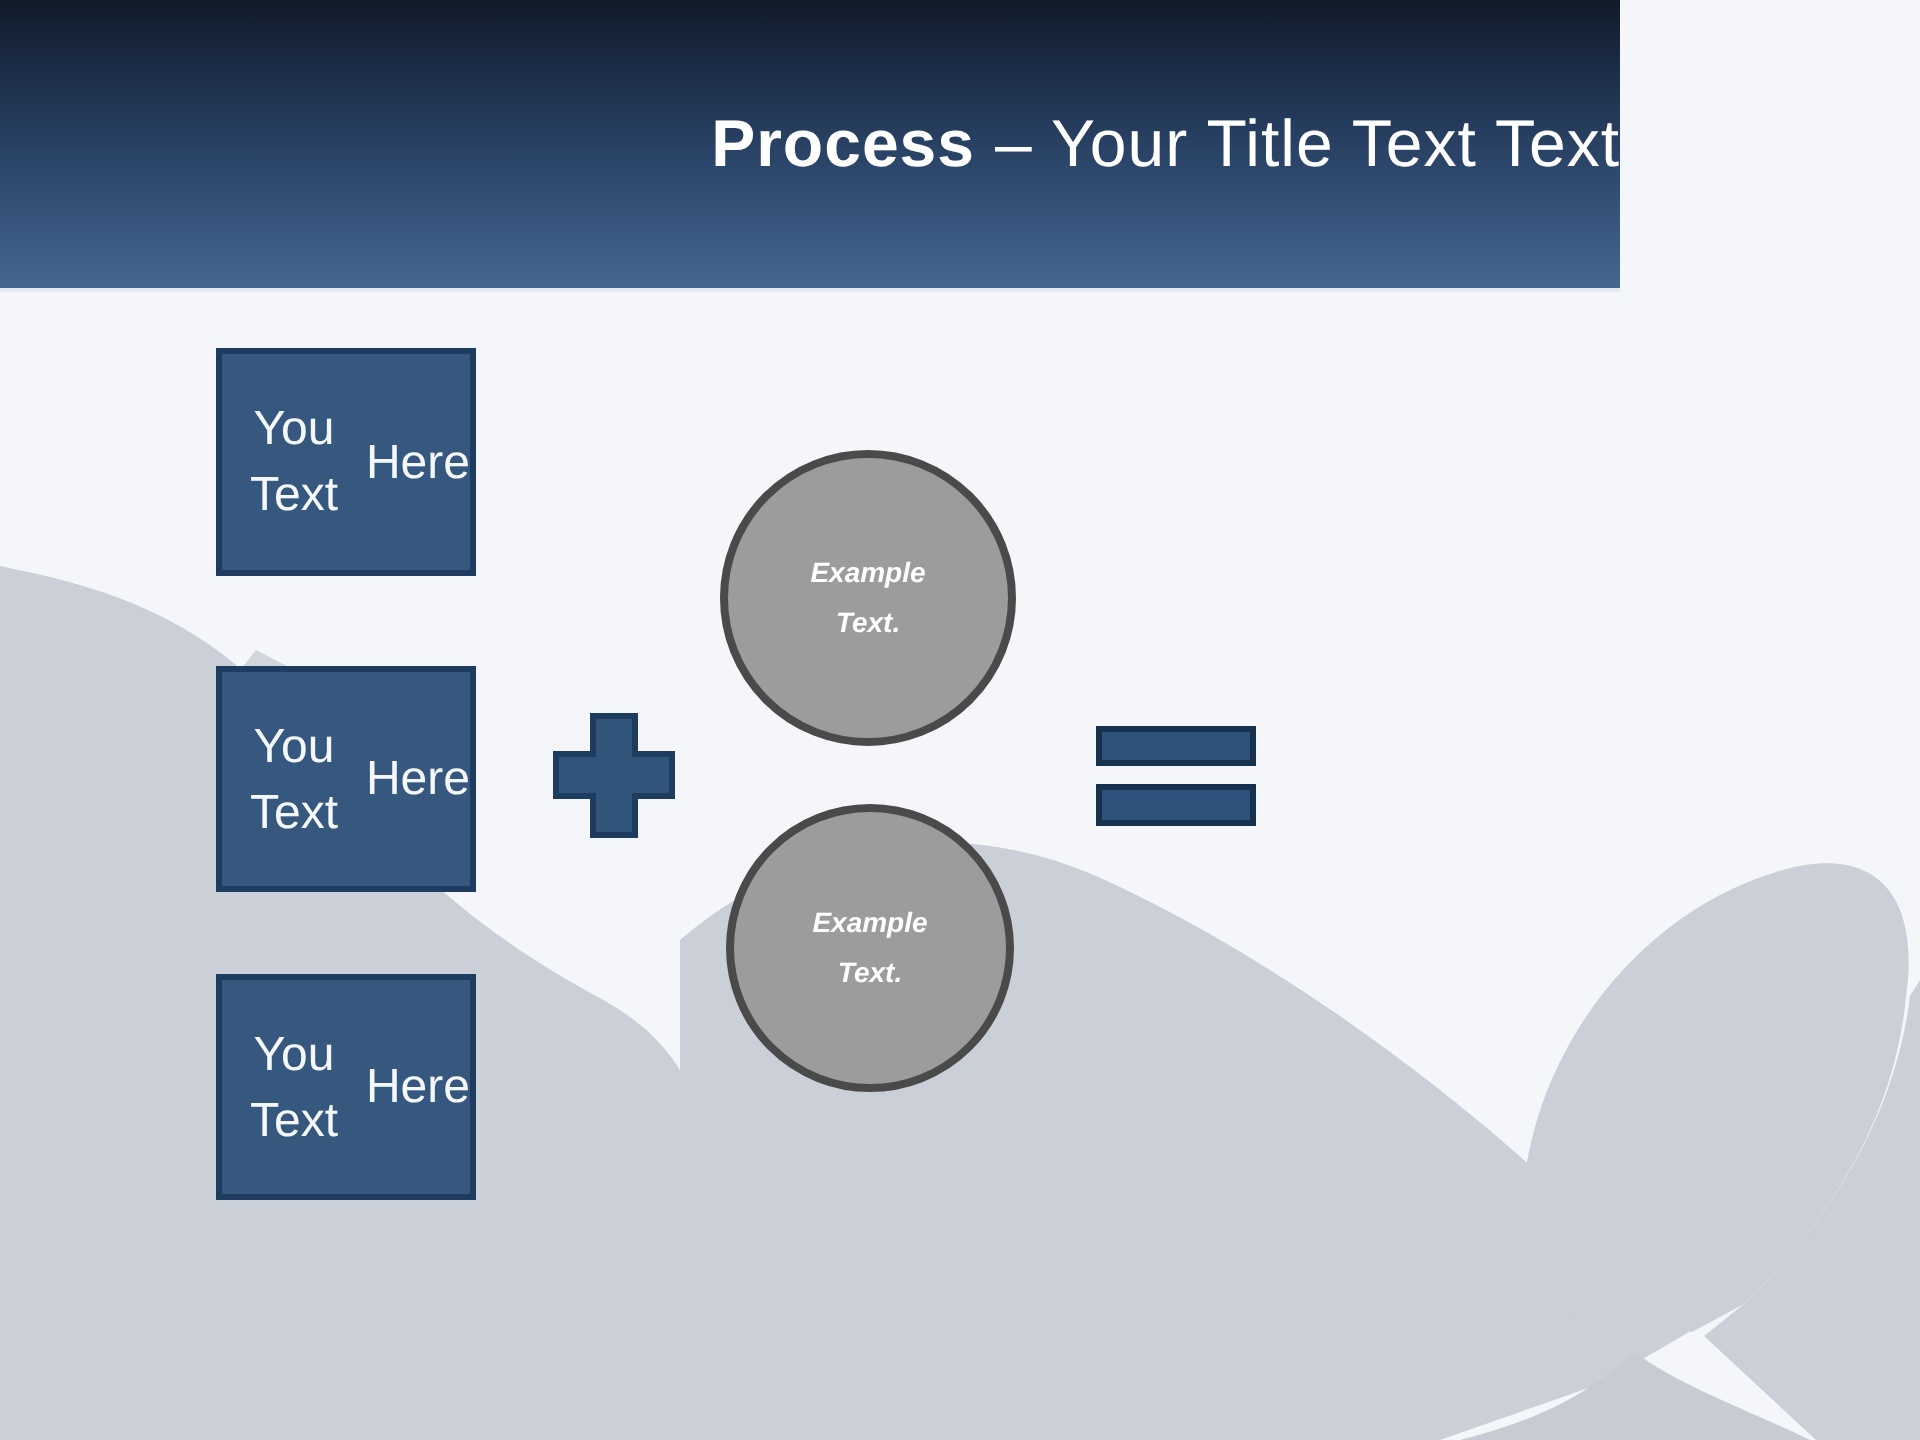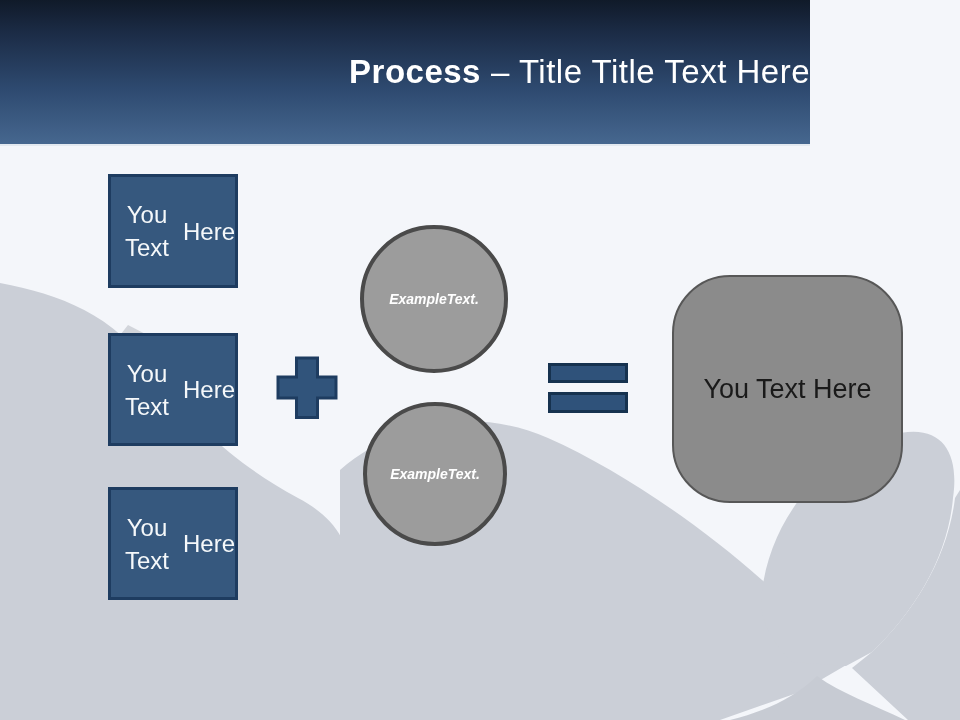--- a/index.html
+++ b/index.html
@@ -41,42 +41,42 @@
     background:#2f527a;border:3px solid #16324f;box-sizing:border-box;
   }
   #eq1{top:363px;height:20px;}
   #eq2{top:392px;height:21px;}
 
   
   .circle{
     position:absolute;border-radius:50%;
     background:#9c9c9c;border:4px solid #4a4a4a;box-sizing:border-box;
     color:#ffffff;font-weight:700;font-style:italic;font-size:14px;line-height:25px;
-    display:flex;flex-direction:row;align-items:center;justify-content:center;
+    display:flex;flex-direction:column;align-items:center;justify-content:center;
     text-align:center;
   }
   #circle1{left:360px;top:225px;width:148px;height:148px;}
   #circle2{left:363px;top:402px;width:144px;height:144px;}
 
   
   .result{
     position:absolute;left:672px;top:275px;width:231px;height:228px;
     background:#8b8b8b;border:2px solid #575757;border-radius:58px;box-sizing:border-box;
     color:#1a1a1a;font-size:27px;
     display:flex;align-items:center;justify-content:center;text-align:center;
   }
 </style>
 </head>
 <body>
 
 <div class="slide">
 
   <div class="header">
     <span class="em">Process</span>
-    <span class="rest">– Title Title Text Here</span>
+    <span class="rest">– Your Title Text Text</span>
   </div>
 
   <svg class="bg-svg" width="960" height="574" viewBox="0 146 960 574" preserveAspectRatio="none" aria-hidden="true">
     <path d="M30,450 L128,325 L186,355 L152,492 Z" fill="#d2d5db"></path>
     <path d="M0,283 C60,295 112,312 158,376 C202,434 240,466 298,498 C332,516 350,540 352,578 L352,720 L0,720 Z" fill="#cbcfd7"></path>
     <path d="M340,470 C400,418 480,408 548,438 C620,470 700,525 762,580 C800,612 832,645 848,664 L800,692 L720,720 L340,720 Z" fill="#cbcfd7"></path>
     <path d="M817,676 C792,700 762,712 730,720 L905,720 C872,704 842,694 817,676 Z" fill="#c7cbd3"></path>
     <path d="M762,592 C770,520 822,456 888,436 C940,420 960,450 953,498 C948,556 916,610 872,652 L846,666 L792,662 C772,642 758,620 762,592 Z" fill="#cbcfd7"></path>
     <path d="M955,498 L960,490 L960,720 L908,720 L852,668 L872,652 C916,610 948,556 955,498 Z" fill="#cbcfd7"></path>
   </svg>
@@ -105,17 +105,14 @@
     <span>Text.</span>
   </div>
   <div class="circle" id="circle2">
     <span>Example</span>
     <span>Text.</span>
   </div>
 
   <div class="eqbar" id="eq1"></div>
   <div class="eqbar" id="eq2"></div>
 
-  <div class="result">
-    <span>You Text Here</span>
-  </div>
 
 </div>
 
 </body></html>

